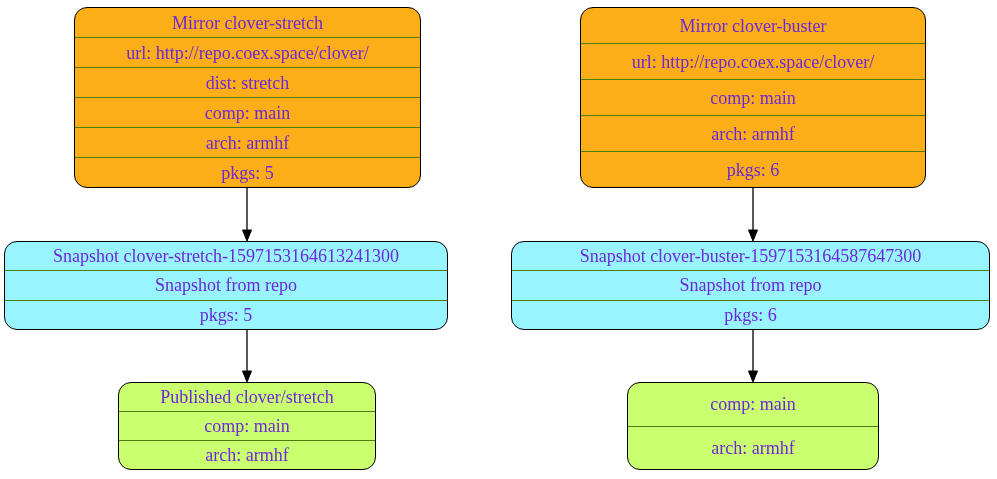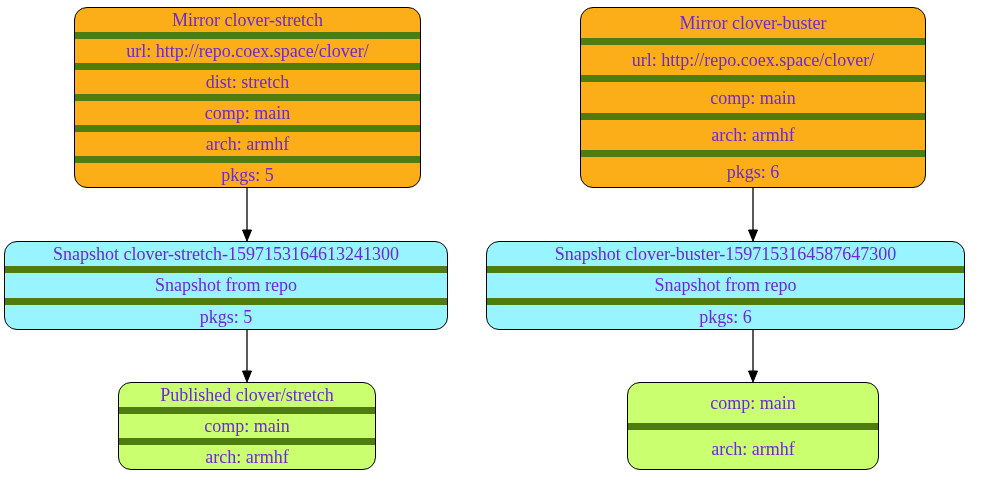--- a/index.html
+++ b/index.html
@@ -31,30 +31,30 @@
   .node .row {
     flex: 1 1 0;
     display: flex;
     align-items: center;
     justify-content: center;
     white-space: nowrap;
     line-height: 1;
     padding: 0 6px;
   }
   .node .row + .row {
-    border-top: 7px solid #4d7c0f;
+    border-top: 1px solid #4d7c0f;
   }
   .mirror    { background: var(--mirror, #FBAE17); }
   .snapshot  { background: var(--snapshot, #98F5FF); }
   .published { background: var(--published, #CAFF70); justify-content: center; }
 
   #mirror-stretch { left: 74px;  top: 7px;   width: 347px; height: 181px; }
   #mirror-buster  { left: 580px; top: 7px;   width: 346px; height: 181px; justify-content: center; }
   #snap-stretch   { left: 4px;   top: 241px; width: 444px; height: 89px; }
-  #snap-buster    { left: 486px; top: 241px; width: 479px; height: 89px; }
+  #snap-buster    { left: 511px; top: 241px; width: 479px; height: 89px; }
   #pub-stretch    { left: 118px; top: 382px; width: 258px; height: 88px; }
   #pub-buster     { left: 627px; top: 382px; width: 252px; height: 88px; }
 
   #edges {
     position: absolute;
     left: 0; top: 0;
     width: 997px;
     height: 479px;
     pointer-events: none;
   }

